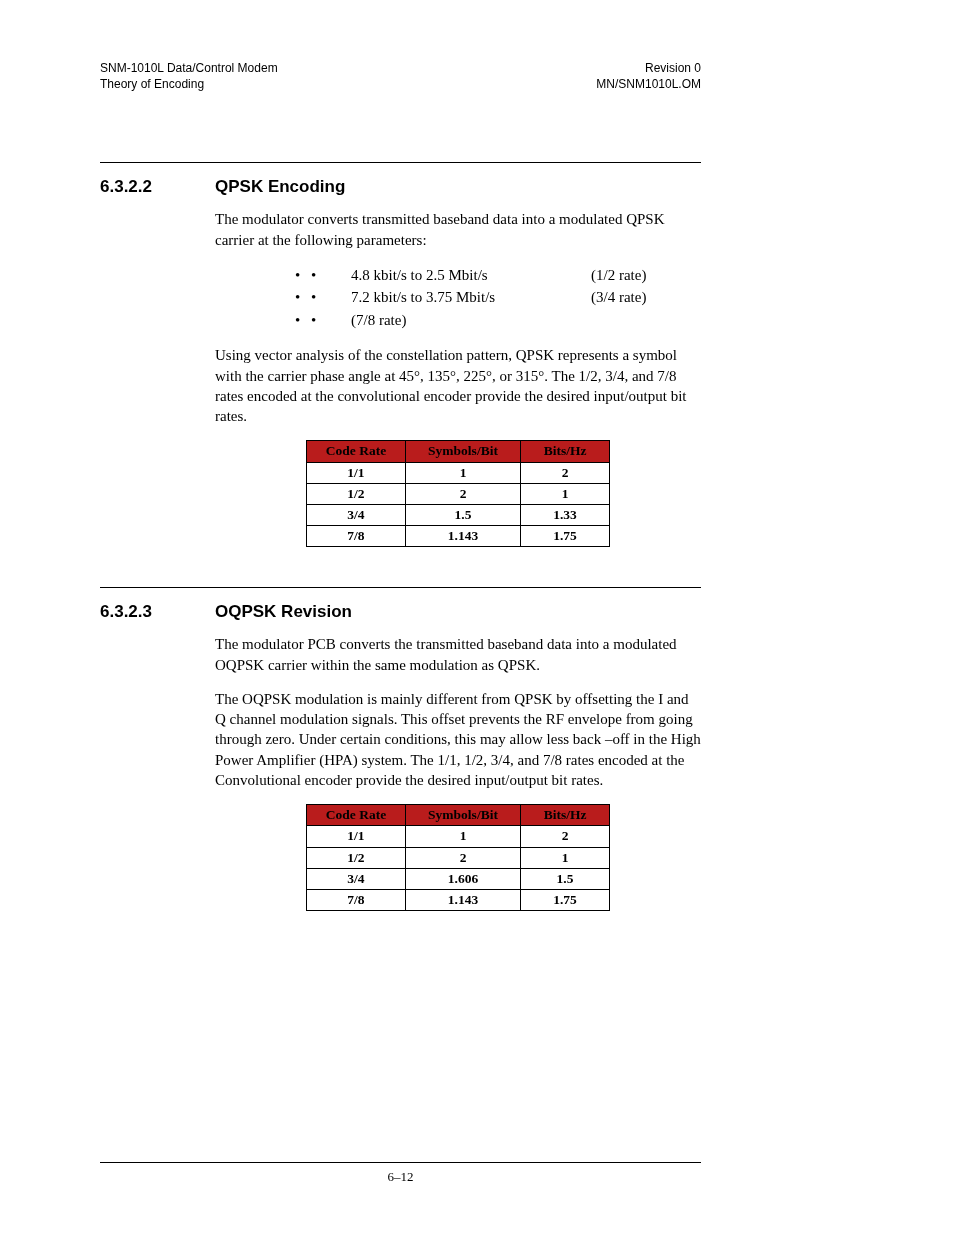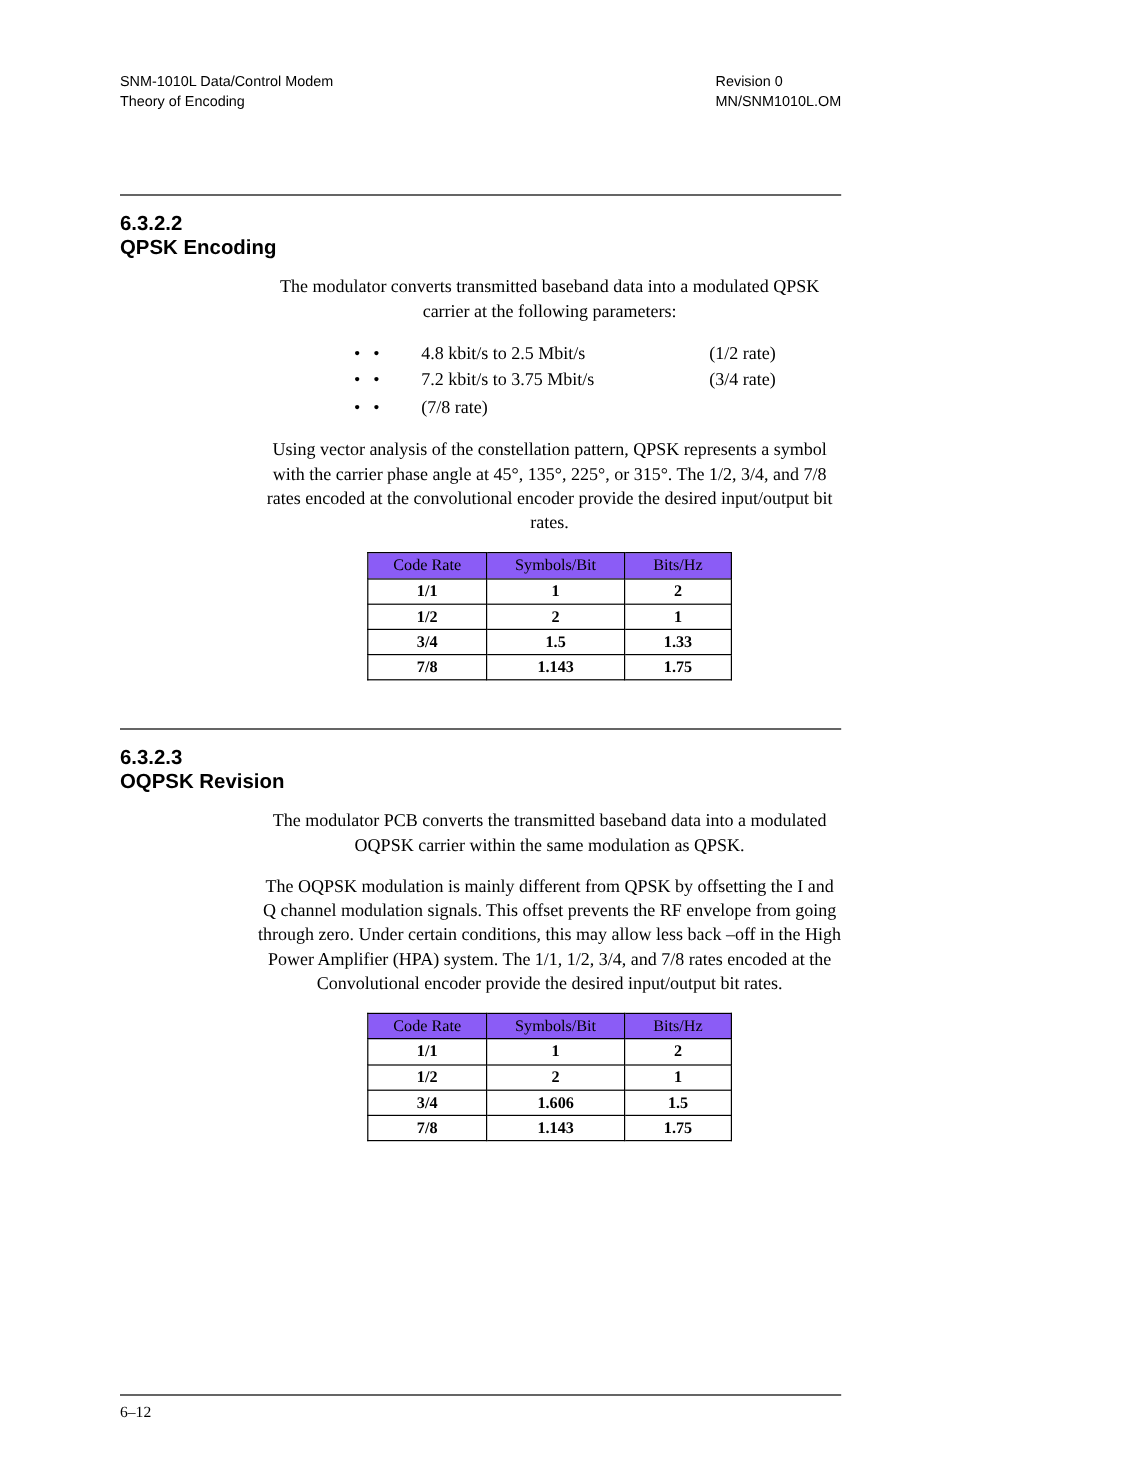--- a/index.html
+++ b/index.html
@@ -34,33 +34,31 @@
     }
     .section-block {
       margin-top: 14px;
     }
     .section-heading {
       display: flex;
       font-family: Arial, Helvetica, sans-serif;
       font-weight: bold;
       font-size: 17px;
       margin: 0 0 12px 0;
-      flex-direction: column;
     }
     .section-num {
       width: 115px;
       flex-shrink: 0;
     }
     .body-indent {
       margin-left: 115px;
       line-height: 1.35;
     }
     .body-indent p {
       margin: 0 0 14px 0;
-      text-align: center;
     }
     .bullet-list {
       margin: 2px 0 14px 80px;
     }
     .bullet-row {
       display: flex;
       align-items: baseline;
       line-height: 1.5;
     }
     .bullet-dot {
@@ -77,49 +75,49 @@
       margin: 0 auto 14px auto;
       font-size: 13.5px;
     }
     .data-table td, .data-table th {
       border: 1.2px solid #000;
       padding: 1px 8px;
       text-align: center;
       font-weight: bold;
     }
     .data-table th {
-      background: #8b5cf6;
-      font-weight: normal;
+      background: #b91c1c;
+      font-weight: bold;
     }
     .data-table .col1 { width: 82px; }
     .data-table .col2 { width: 98px; }
     .data-table .col3 { width: 72px; }
     .footer-area {
       position: absolute;
       left: 100px;
       right: 100px;
       bottom: 50px;
     }
     .page-num {
-      text-align: left;
+      text-align: center;
       font-size: 13px;
       margin-top: 6px;
     }
   </style>
 </head>
 <body>
 
 <div class="page">
 
   <div class="header-row">
     <div>
       <div>SNM-1010L Data/Control Modem</div>
       <div>Theory of Encoding</div>
     </div>
-    <div style="text-align:left;">
+    <div style="text-align:right;">
       <div>Revision 0</div>
       <div>MN/SNM1010L.OM</div>
     </div>
   </div>
 
   <hr class="rule top-rule">
 
   <div class="section-block">
     <h2 class="section-heading">
       <span class="section-num">6.3.2.2</span>

